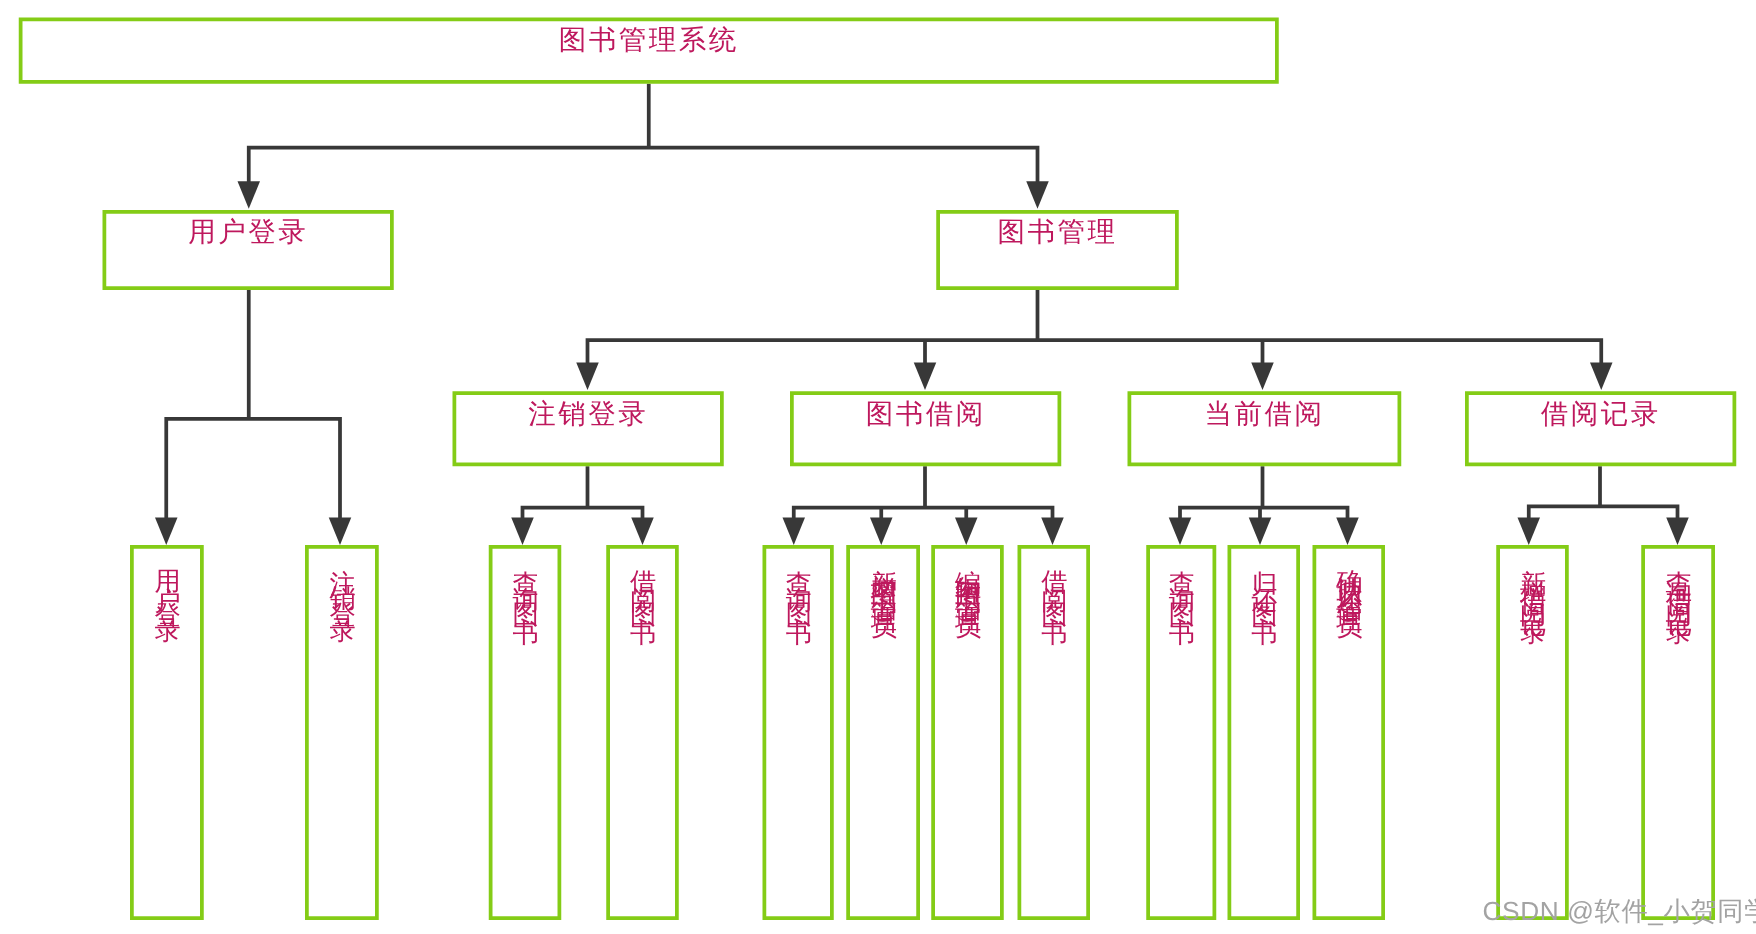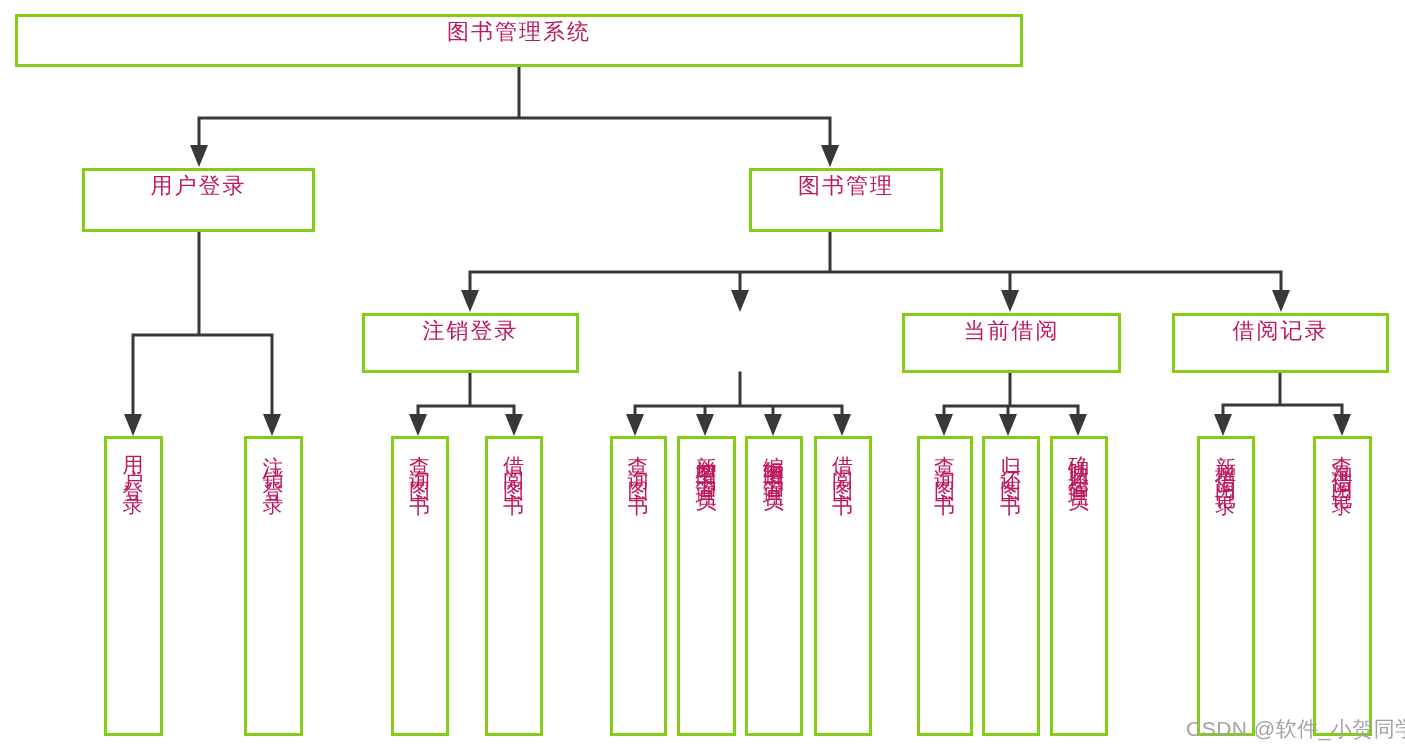--- a/index.html
+++ b/index.html
@@ -104,20 +104,23 @@
   <div class="box hbox" style="left:82px; top:168px; width:233px; height:64px;">
     <span>用户登录</span>
   </div>
   <div class="box hbox" style="left:749px; top:168px; width:194px; height:64px;">
     <span>图书管理</span>
   </div>
 
   <div class="box hbox" style="left:362px; top:313px; width:217px; height:60px;">
     <span>注销登录</span>
   </div>
+  <div class="box hbox" style="left:632px; top:313px; width:217px; height:60px;">
+    <span>图书借阅</span>
+  </div>
   <div class="box hbox" style="left:902px; top:313px; width:219px; height:60px;">
     <span>当前借阅</span>
   </div>
   <div class="box hbox" style="left:1172px; top:313px; width:217px; height:60px;">
     <span>借阅记录</span>
   </div>
 
   <div class="box vbox" style="left:104px; top:436px; width:59px; height:300px;">
     <span>用户登录</span>
   </div>

